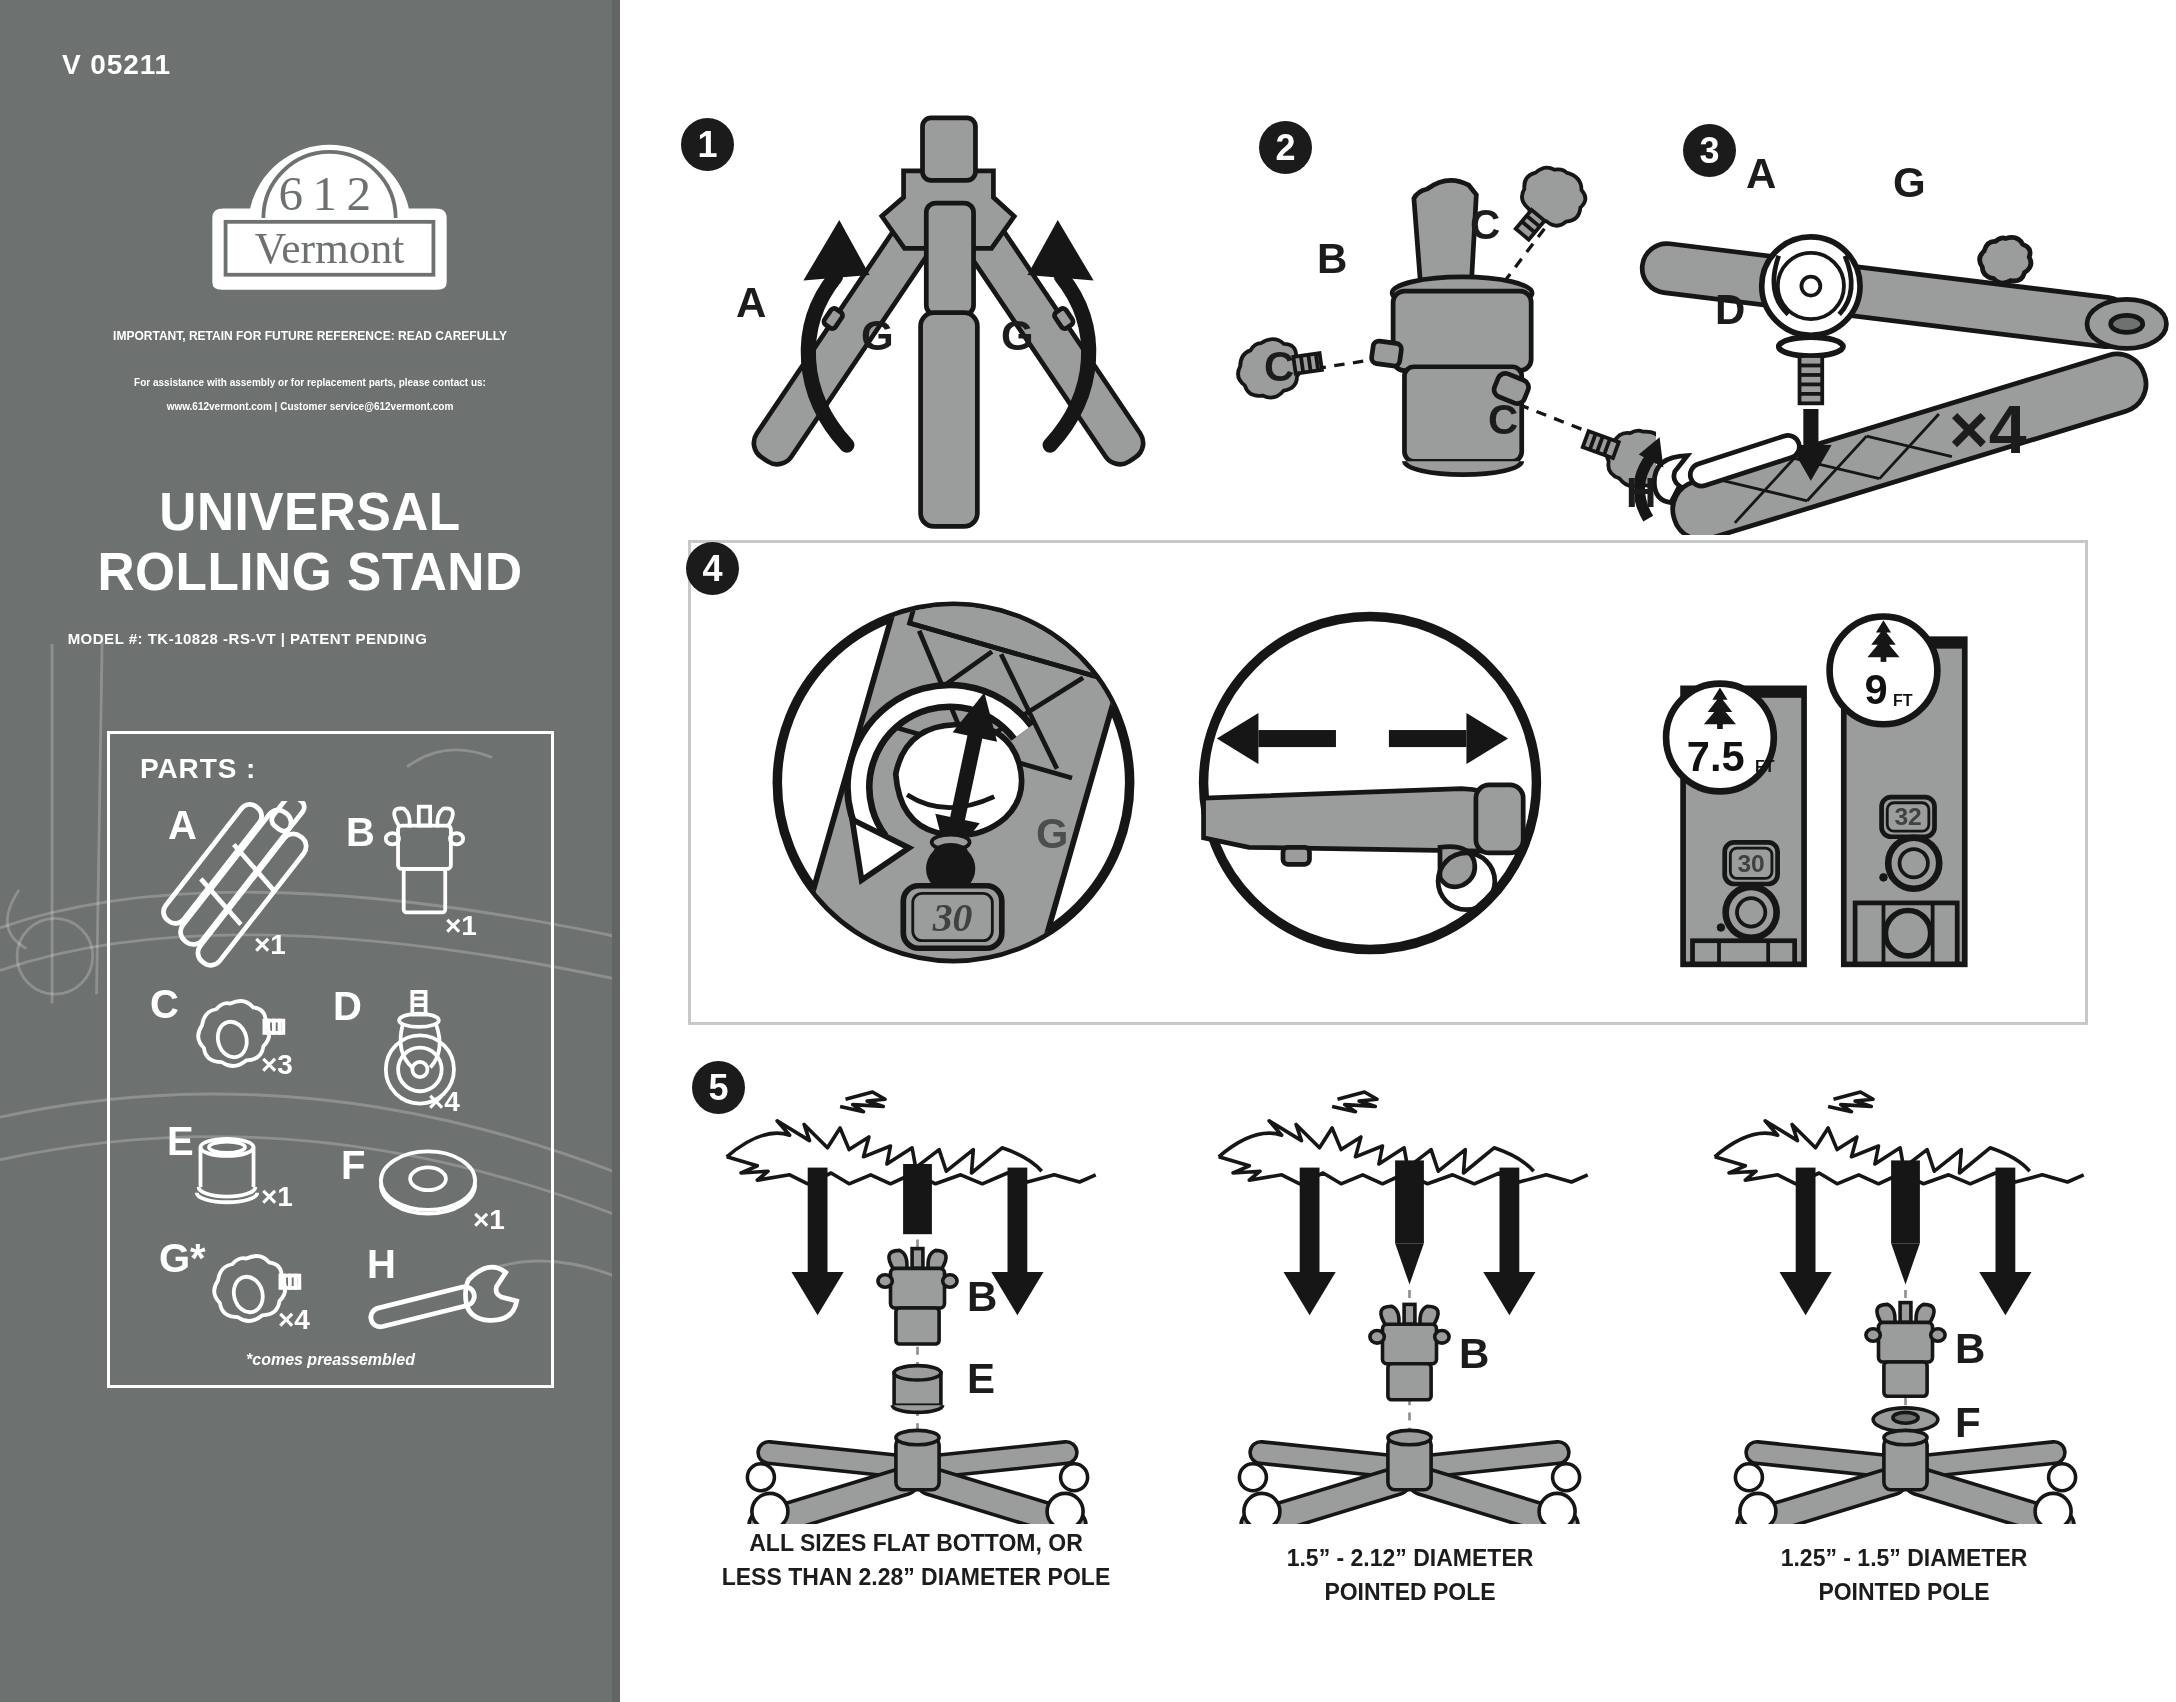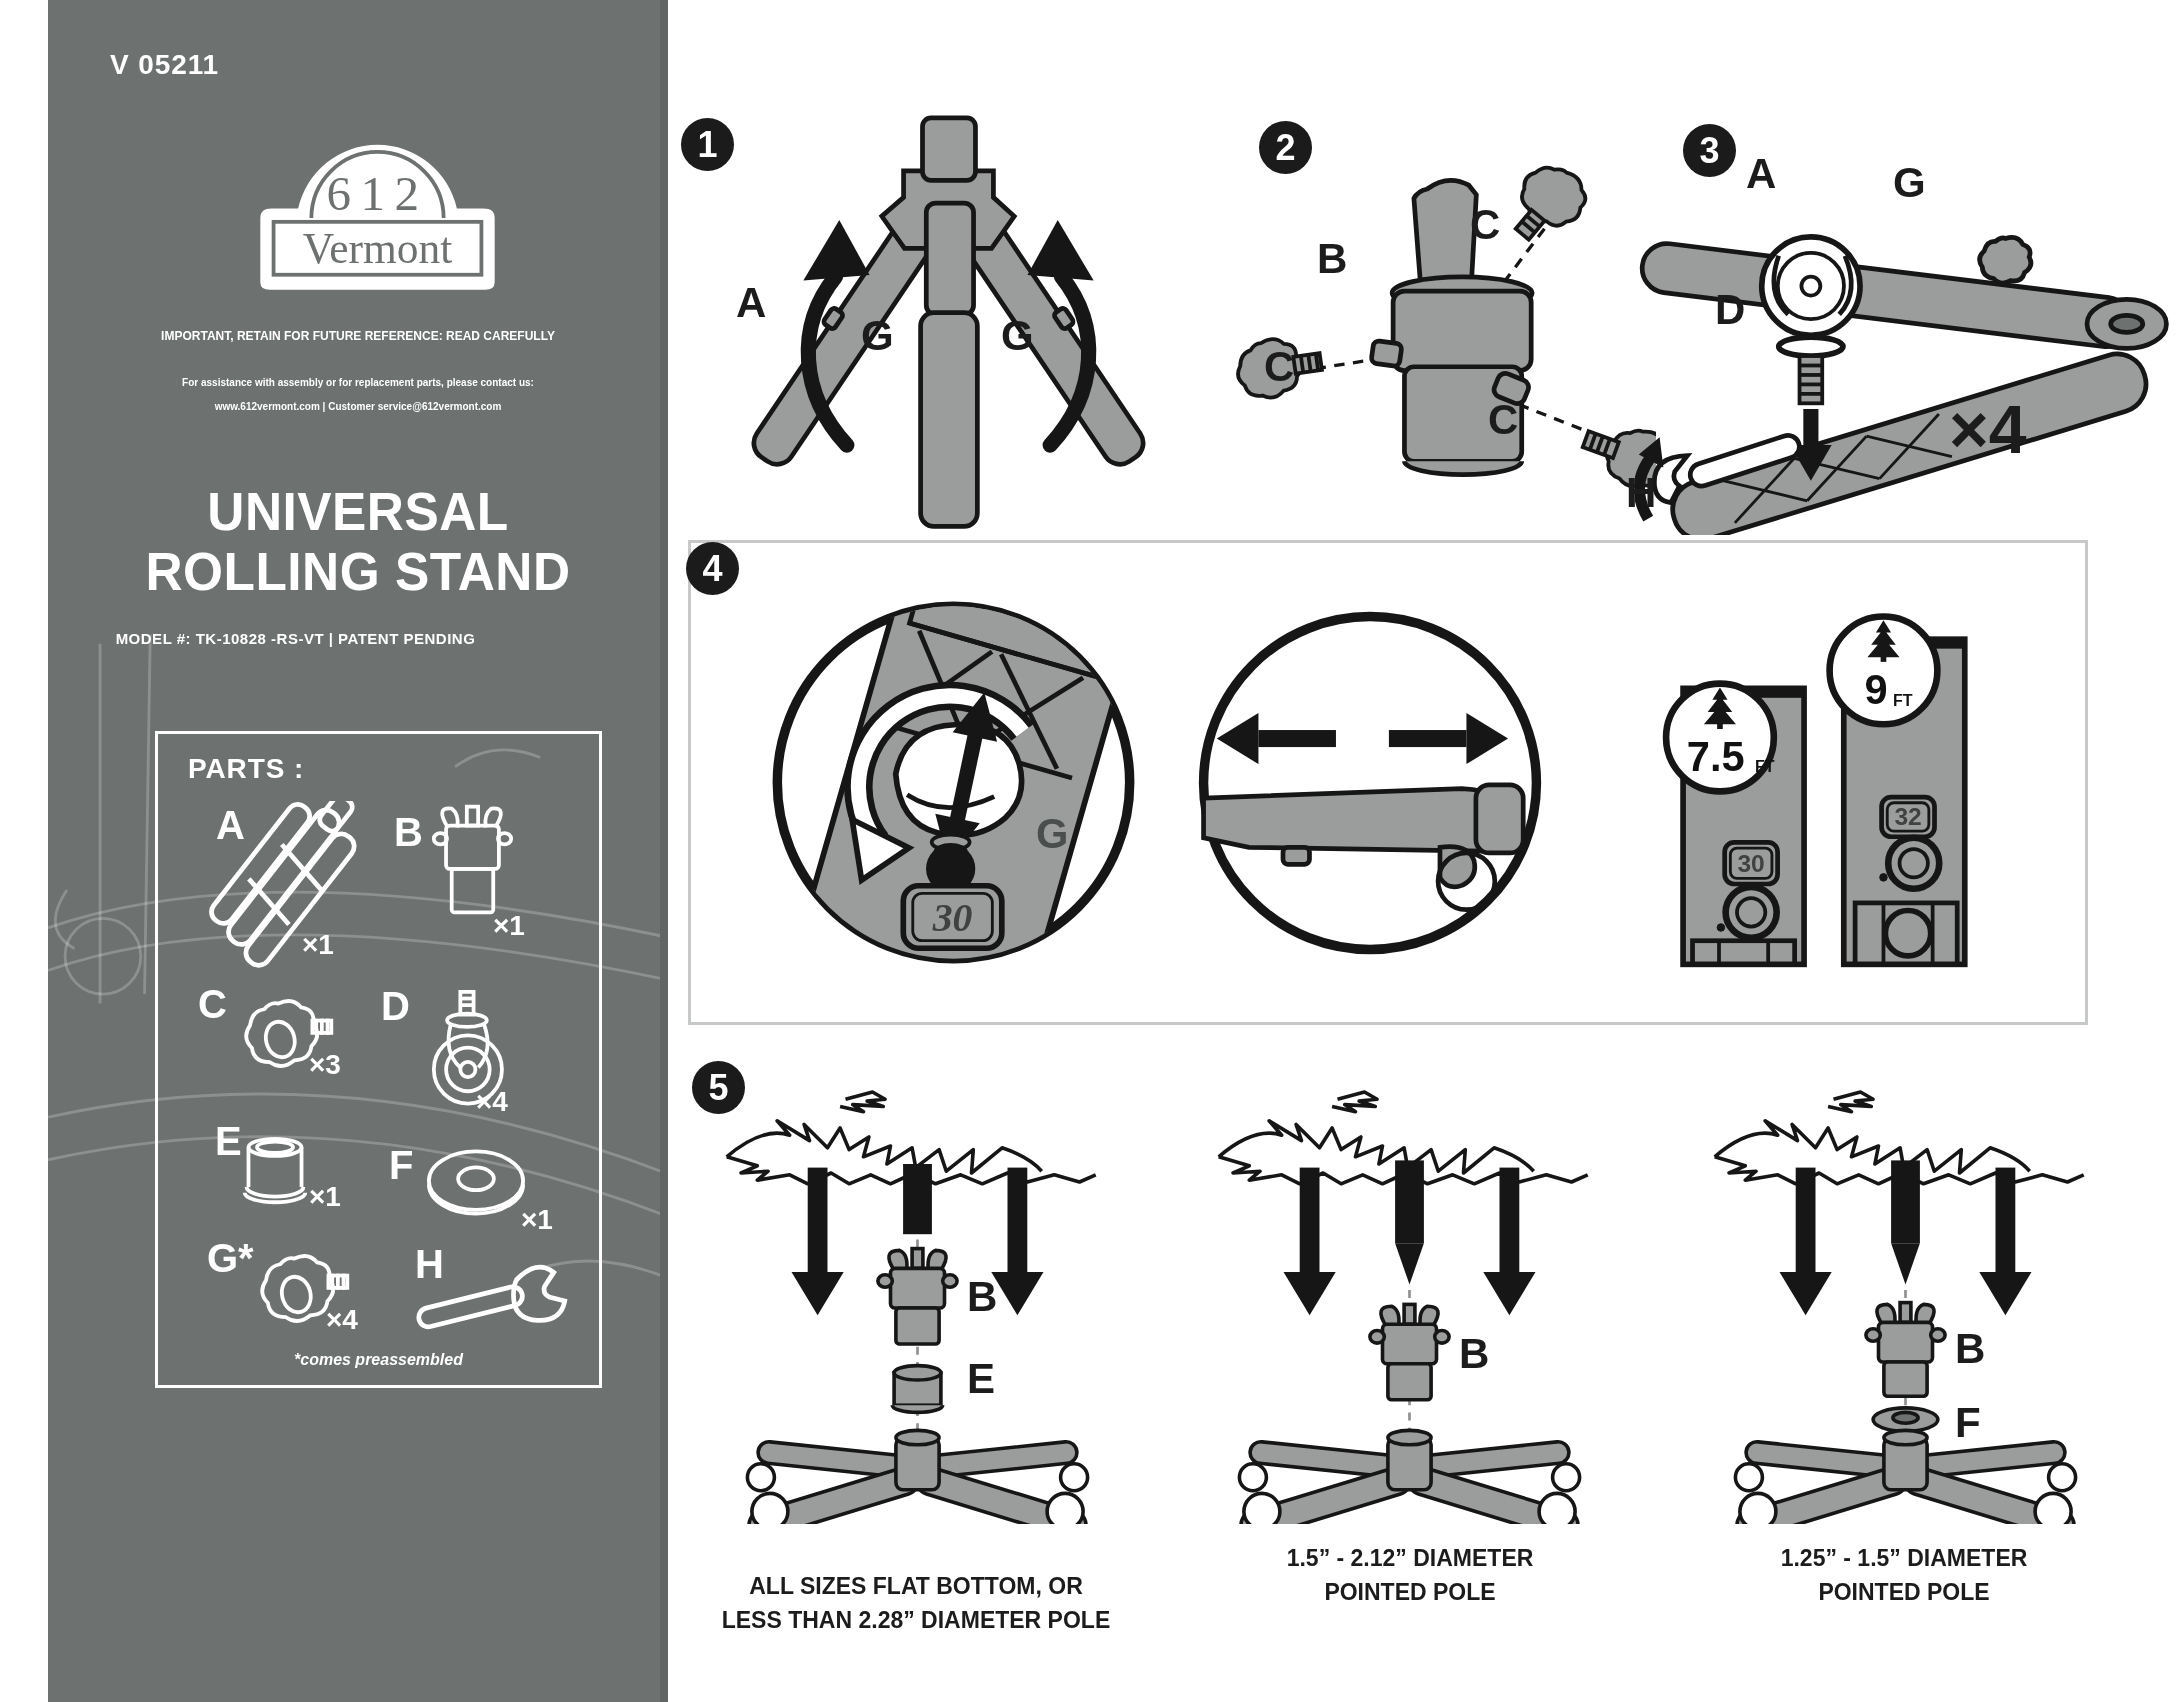--- a/index.html
+++ b/index.html
@@ -1,20 +1,20 @@
 <!DOCTYPE html>
 <html style="font-size:15px"><head>
 <meta charset="utf-8">
 <style>
   html,body{margin:0;padding:0;background:#ffffff;}
   .page{position:relative;width:2177px;height:1702px;background:#ffffff;overflow:hidden;
         font-family:"Liberation Sans",sans-serif;color:#161616;}
   .abs{position:absolute;}
   
-  .sidebar{left:0;top:0;width:620px;height:1702px;background:#6d7170;margin-left:48px;}
+  .sidebar{left:0;top:0;width:620px;height:1702px;background:#6d7170;}
   .sidebar-edge{left:612px;top:0;width:7.6px;height:1702px;background:#616665;}
   .vnum{left:62px;top:49px;font-size:28px;font-weight:bold;color:#ffffff;letter-spacing:0.9px;}
   .imp{left:0;top:329px;width:620px;text-align:center;font-size:12px;font-weight:bold;color:#ffffff;}
   .contact{left:0;width:620px;text-align:center;font-size:10px;font-weight:600;color:#ffffff;}
   .title{left:0;width:620px;text-align:center;font-size:53px;font-weight:800;color:#ffffff;
          letter-spacing:0.5px;transform:scaleX(.97);}
   .model{left:0;top:630px;width:495px;text-align:center;font-size:15px;font-weight:bold;color:#ffffff;letter-spacing:0.5px;}
   .partsbox{left:107px;top:731px;width:447px;height:657px;border:3.8px solid #ffffff;box-sizing:border-box;}
   .parts-h{left:140px;top:753px;font-size:28px;font-weight:800;color:#ffffff;letter-spacing:0.9px;}
   .pletter{font-size:40px;font-weight:800;color:#ffffff;}
@@ -455,21 +455,21 @@
     </g>
     <g fill="#ffffff" stroke="#161616" stroke-width="4">
       <circle cx="56" cy="448" r="15"></circle>
         <circle cx="404" cy="448" r="15"></circle>
       <circle cx="66" cy="486" r="20"></circle>
         <circle cx="394" cy="486" r="20"></circle>
     </g>
   </svg>
   <span class="abs lbl" style="left:967px;top:1273px;">B</span>
   <span class="abs lbl" style="left:967px;top:1355px;">E</span>
-  <div class="abs caption" style="left:632px;top:1526px;margin-top:43px;">
+  <div class="abs caption" style="left:632px;top:1526px;">
     <div>ALL SIZES FLAT BOTTOM, OR</div>
     <div>LESS THAN 2.28” DIAMETER POLE</div>
   </div>
 
   <svg class="abs" style="left:1194px;top:1074px;" width="431" height="450" viewBox="0 0 460 500">
     <g fill="none" stroke="#161616" stroke-width="4" stroke-linejoin="round">
       <path d="M150,28 l30,-8 14,8 -20,2 18,6 -34,-2 12,8 -26,-6"></path>
       <path d="M18,92 q40,-34 70,-24 l-14,-16 36,22 -6,-18 26,26 14,-22 10,24 22,-14 -6,22 30,-12 -4,20 28,-18 4,22 26,-20 8,24 30,-24 -2,26 34,-28 q30,10 44,26"></path>
       <path d="M18,92 l34,10 -18,8 30,-2 -12,10 36,-6 20,10 26,-12 20,12 24,-10 22,10 26,-12 24,12 28,-10 24,10 28,-12 22,10 30,-8 28,8 18,-8"></path>
     </g>

